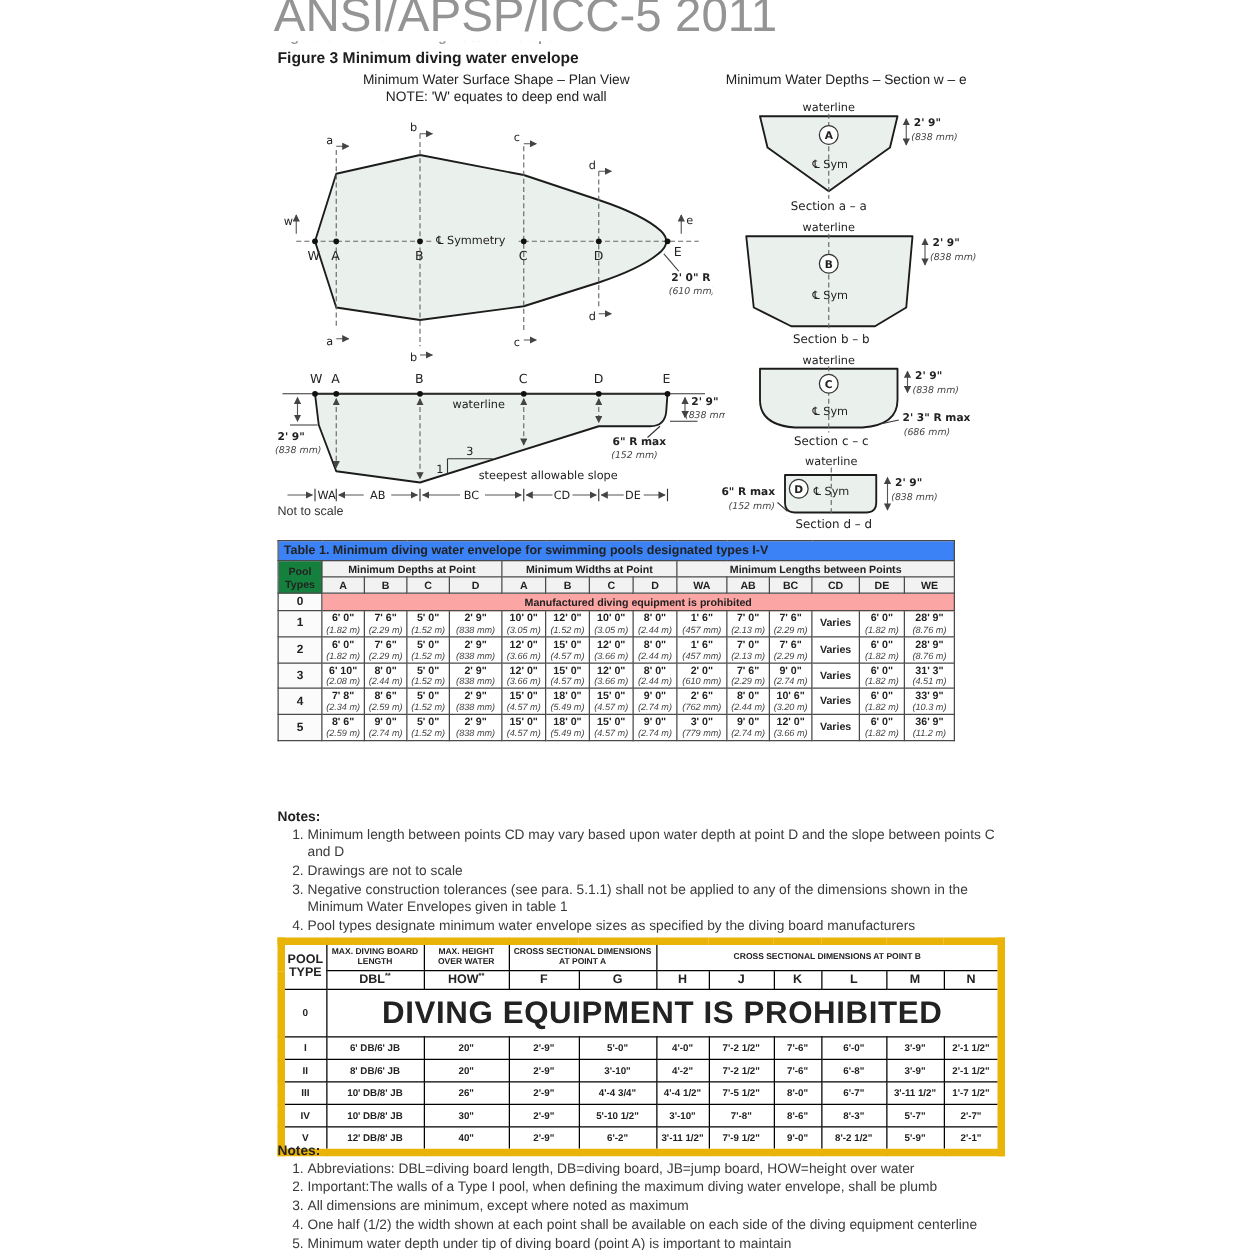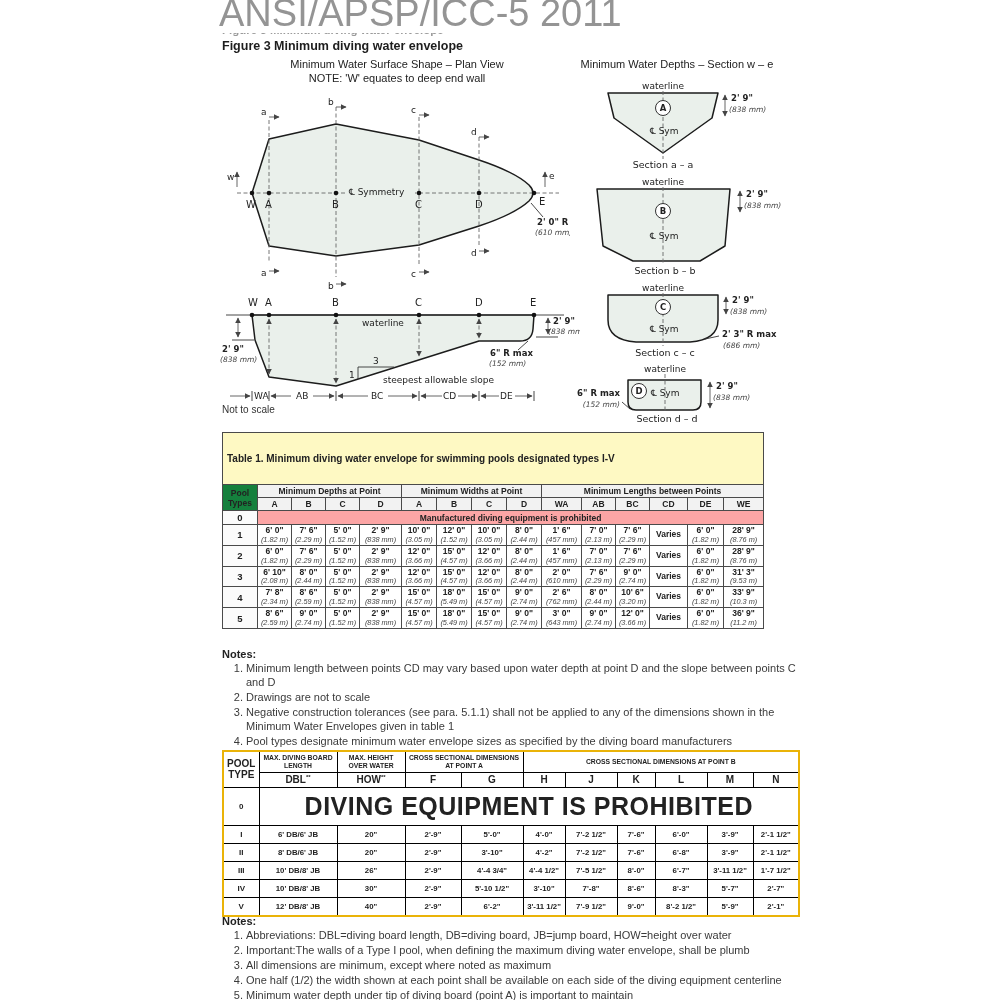--- a/index.html
+++ b/index.html
@@ -26,39 +26,39 @@
   .dash{stroke:#666;stroke-width:0.9;fill:none;stroke-dasharray:4 2.5;}
   .dimline{stroke:#555;stroke-width:0.9;fill:none;}
   .thin{stroke:#333;stroke-width:0.9;fill:none;}
   .dot{fill:#111;}
   .circ{fill:#fff;stroke:#333;stroke-width:1;}
 
   
   .t1-wrap{left:222px;top:432px;width:537px;}
   table.t1{border-collapse:collapse;table-layout:fixed;width:537px;font-size:8.5px;}
   .t1 th,.t1 td{border:1px solid #4a4a4a;text-align:center;vertical-align:middle;padding:1px 0;}
-  .t1 .title{background:#fef9c3;text-align:left;font-weight:bold;font-size:10px;padding:20px 4px;}
+  .t1 .title{background:#3b82f6;text-align:left;font-weight:bold;font-size:10px;padding:2px 4px;}
   .t1 .grp{background:#f2f2f2;font-weight:bold;font-size:8.5px;}
   .t1 .sub{background:#f2f2f2;font-weight:bold;font-size:8.5px;}
   .t1 .pooltypes{background:#15803d;font-weight:bold;font-size:8.5px;}
   .t1 .prohib{background:#fca5a5;font-weight:bold;font-size:8.5px;}
   .t1 .typecell{font-weight:bold;font-size:9.5px;background:#fbfbfb;}
   .t1 .imp{font-weight:bold;font-size:8.5px;line-height:1.15;}
   .t1 .met{font-style:italic;font-size:7.3px;color:#444;line-height:1.1;}
 
   .notes{left:222px;top:648px;width:575px;font-size:11px;color:#3a3a3a;}
   .notes .nh{font-weight:bold;color:#222;}
   .notes ol{margin:1px 0 0 0;padding-left:24px;}
   .notes li{margin-bottom:1px;line-height:1.28;}
   .notes2{top:915px;}
 
   
   .t2-title{left:222px;top:736px;font-size:11.5px;font-weight:bold;color:#111;}
   .t2-wrap{left:222px;top:750px;width:556px;}
-  table.t2{border-collapse:collapse;table-layout:fixed;width:556px;border:2px solid #eab308;}
+  table.t2{border-collapse:collapse;table-layout:fixed;width:556px;border:6px solid #eab308;}
   .t2 th,.t2 td{border:1px solid #000;text-align:center;vertical-align:middle;}
   .t2 .h1{font-size:6.8px;font-weight:bold;line-height:1.2;padding:2px 1px;}
   .t2 .pool{font-size:10px;font-weight:bold;line-height:1.15;}
   .t2 .h2{font-size:10px;font-weight:bold;padding:1px 0;}
   .t2 .h2 sup{font-size:6px;}
   .t2 .big{font-size:25px;font-weight:bold;letter-spacing:0.5px;padding:4px 0;font-family:"Liberation Sans",sans-serif;}
   .t2 .rn{font-size:8px;font-weight:bold;}
   .t2 td.d{font-size:7.8px;font-weight:bold;padding:4px 0;}
 </style>
 </head>
@@ -492,21 +492,21 @@
             </td>
             <td>
               <div class="imp">Varies</div>
             </td>
             <td>
               <div class="imp">6' 0"</div>
               <div class="met">(1.82 m)</div>
             </td>
             <td>
               <div class="imp">31' 3"</div>
-              <div class="met">(9.53 m)</div>
+              <div class="met">(4.51 m)</div>
             </td>
           </tr>
           <tr>
             <td class="typecell">4</td>
             <td>
               <div class="imp">7' 8"</div>
               <div class="met">(2.34 m)</div>
             </td>
             <td>
               <div class="imp">8' 6"</div>
@@ -589,21 +589,21 @@
             <td>
               <div class="imp">15' 0"</div>
               <div class="met">(4.57 m)</div>
             </td>
             <td>
               <div class="imp">9' 0"</div>
               <div class="met">(2.74 m)</div>
             </td>
             <td>
               <div class="imp">3' 0"</div>
-              <div class="met">(643 mm)</div>
+              <div class="met">(779 mm)</div>
             </td>
             <td>
               <div class="imp">9' 0"</div>
               <div class="met">(2.74 m)</div>
             </td>
             <td>
               <div class="imp">12' 0"</div>
               <div class="met">(3.66 m)</div>
             </td>
             <td>

